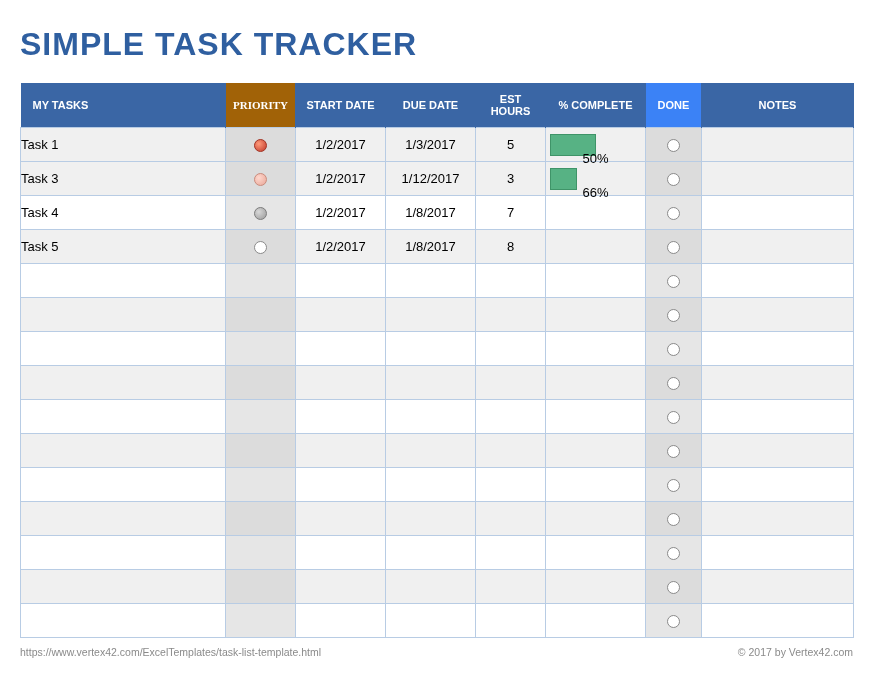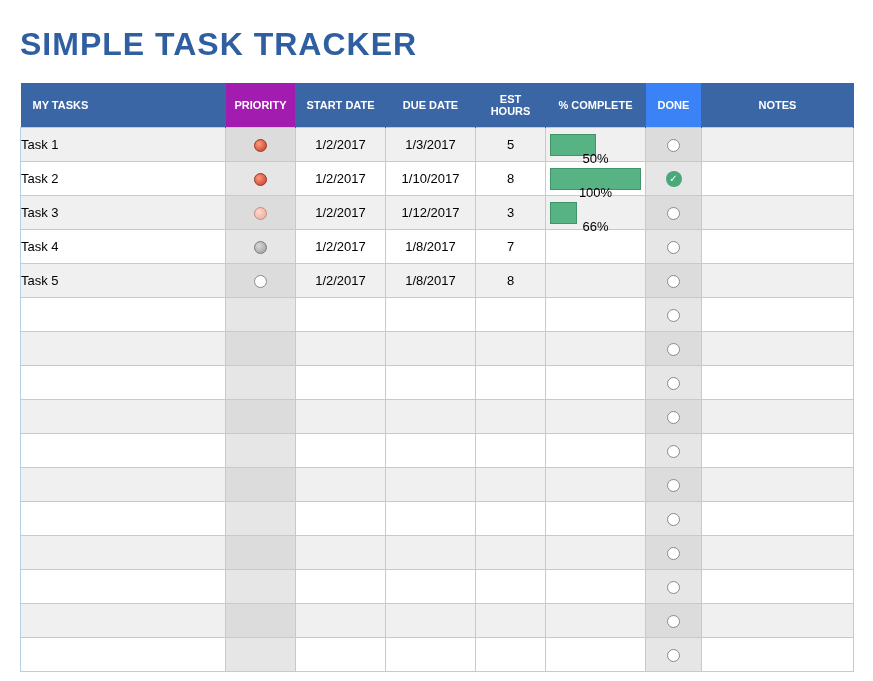--- a/index.html
+++ b/index.html
@@ -25,21 +25,21 @@
   thead th {
     background: #3a66a5;
     color: #fff;
     font-size: 11px;
     font-weight: bold;
     padding: 10px 6px;
     text-align: center;
     border-right: 1px solid #3a66a5;
   }
   thead th.tasks-h { text-align: left; padding-left: 12px; }
-  thead th.priority-h { background: #a21caf; }
+  thead th.priority-h { background: #a16207; font-family: Liberation Serif, serif; }
   thead th.done-h { background: #3b82f6; }
   tbody td {
     border: 1px solid #b8cce4;
     height: 34px;
     font-size: 13px;
     padding: 0 6px;
     text-align: center;
     vertical-align: middle;
     background: #fff;
   }
@@ -140,35 +140,20 @@
         <td>5</td>
         <td style="padding: 0px 4px;">
           <div class="pct-wrap">
             <div class="pct-bar" style="width: 50%;"></div>
             <div class="pct-text">50%</div>
           </div>
         </td>
         <td class="done-cell"><span class="dot done-empty"></span></td>
         <td></td>
       </tr>
-      <tr>
-        <td class="task-cell">Task 2</td>
-        <td class="priority-cell"><span class="dot red"></span></td>
-        <td>1/2/2017</td>
-        <td>1/10/2017</td>
-        <td>8</td>
-        <td style="padding: 0px 4px;">
-          <div class="pct-wrap">
-            <div class="pct-bar" style="width: 100%;"></div>
-            <div class="pct-text">100%</div>
-          </div>
-        </td>
-        <td class="done-cell"><span class="done-check">✓</span></td>
-        <td></td>
-      </tr>
       <tr class="alt">
         <td class="task-cell">Task 3</td>
         <td class="priority-cell"><span class="dot pink"></span></td>
         <td>1/2/2017</td>
         <td>1/12/2017</td>
         <td>3</td>
         <td style="padding: 0px 4px;">
           <div class="pct-wrap">
             <div class="pct-bar" style="width: 30%;"></div>
             <div class="pct-text">66%</div>

